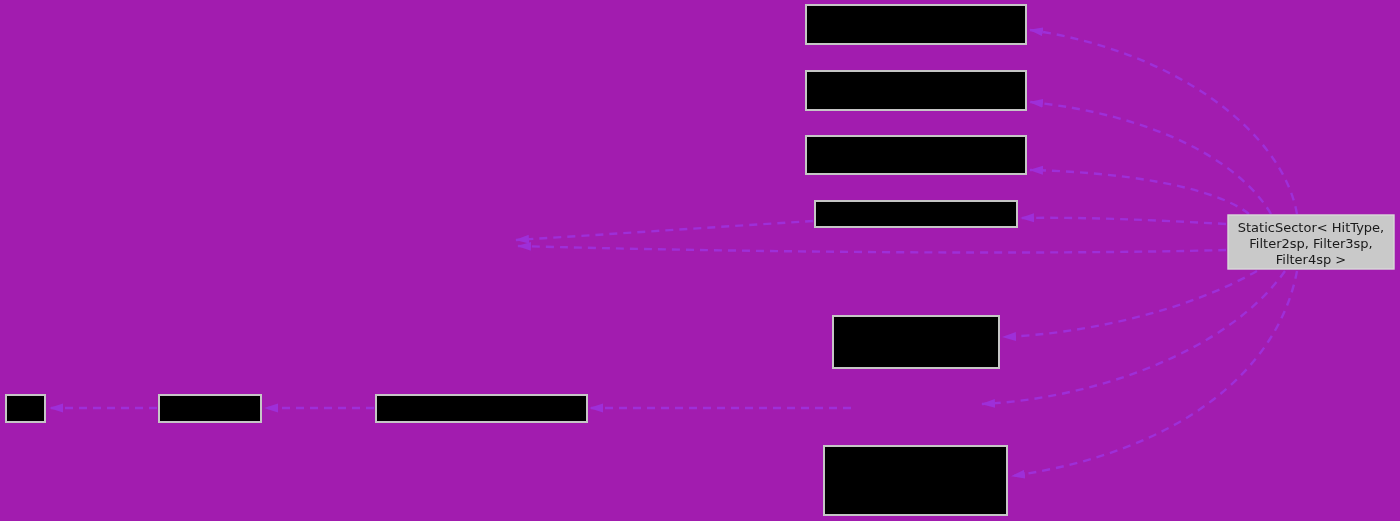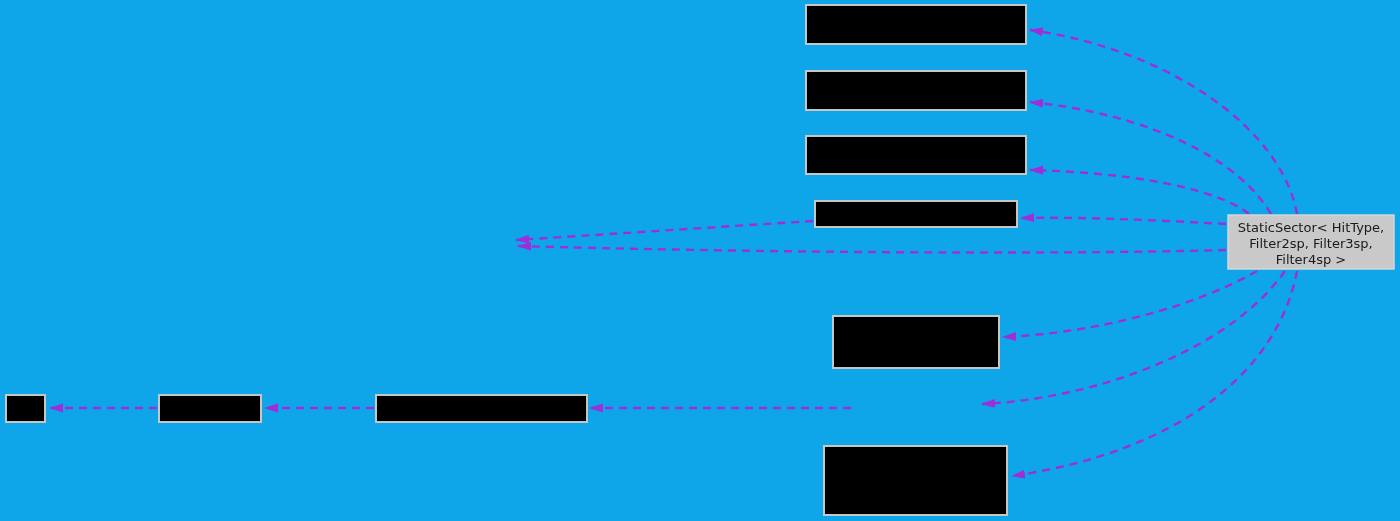--- a/index.html
+++ b/index.html
@@ -4,21 +4,21 @@
 <style>
   html, body {
     margin: 0;
     padding: 0;
     background: #000000;
   }
   .canvas {
     position: relative;
     width: 1400px;
     height: 521px;
-    background: #0ea5e9;
+    background: #a21caf;
     overflow: hidden;
     font-family: "DejaVu Sans", "Liberation Sans", sans-serif;
   }
   svg { display: block; }
   .edge {
     fill: none;
     stroke-width: 2.4;
     stroke-dasharray: 8 6;
   }
   .class-box {

